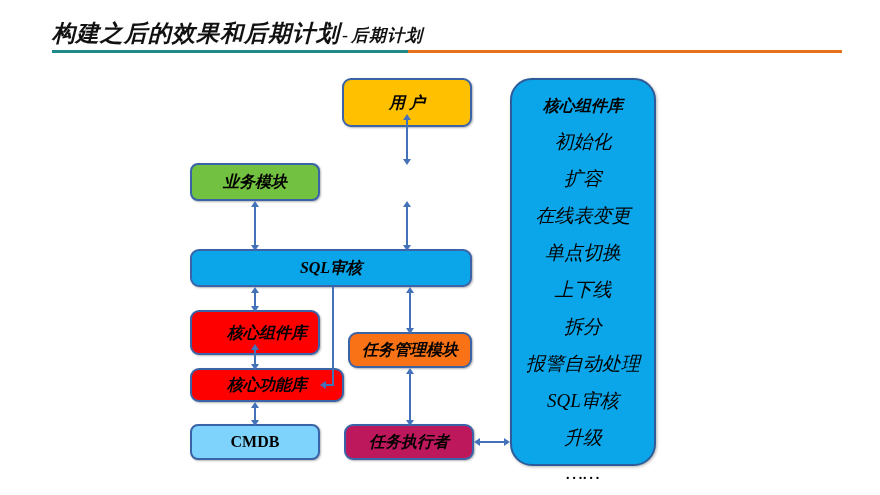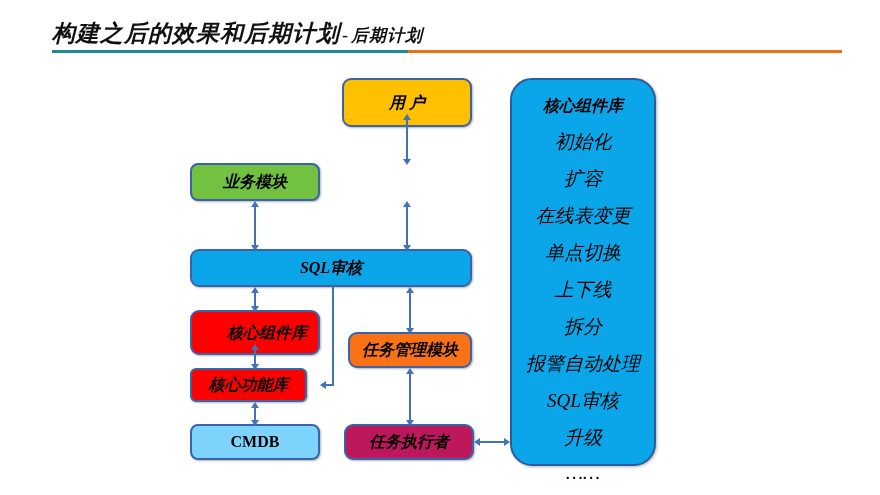--- a/index.html
+++ b/index.html
@@ -184,21 +184,21 @@
 
 
   <div class="node cyan" style="left:190px; top:249px; width:282px; height:38px;">
     <span>SQL审核</span>
   </div>
 
   <div class="node red" style="left:190px; top:310px; width:130px; height:45px;padding-left:24px;">
     <span>核心组件库</span>
   </div>
 
-  <div class="node red" style="left:190px; top:368px; width:117px; height:34px;border-radius:6px;">
+  <div class="node red" style="left:190px; top:368px; width:154px; height:34px;">
     <span>核心功能库</span>
   </div>
 
   <div class="node pinkish" style="left:190px; top:424px; width:130px; height:36px;">
     <span>CMDB</span>
   </div>
 
   <div class="node dblue" style="left:348px; top:332px; width:124px; height:36px;">
     <span>任务管理模块</span>
   </div>

